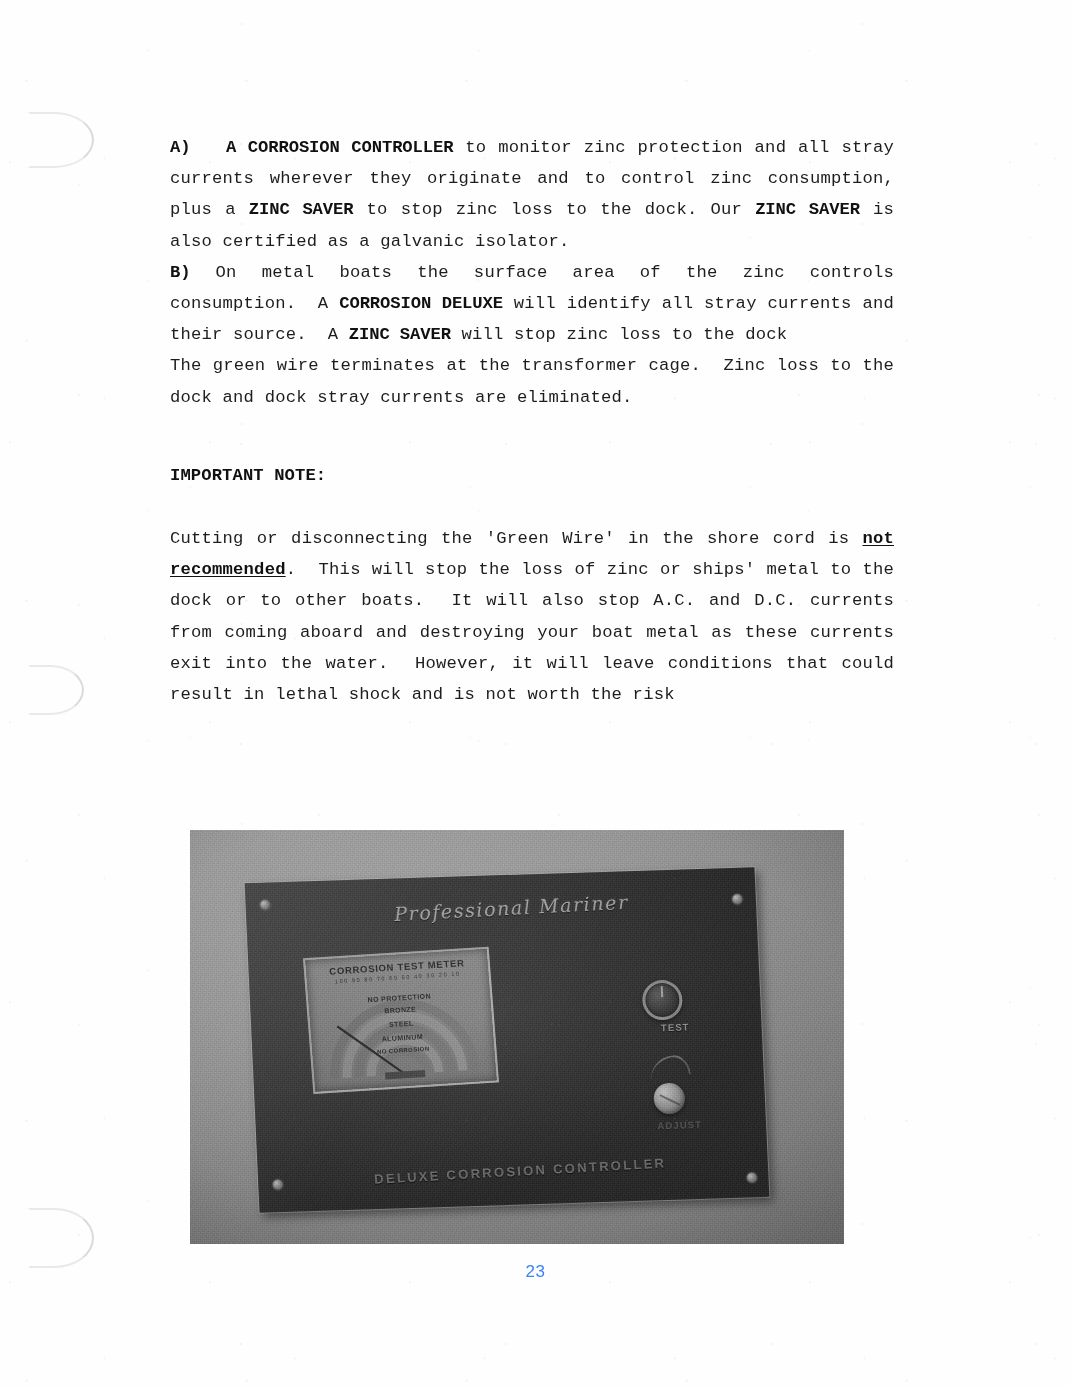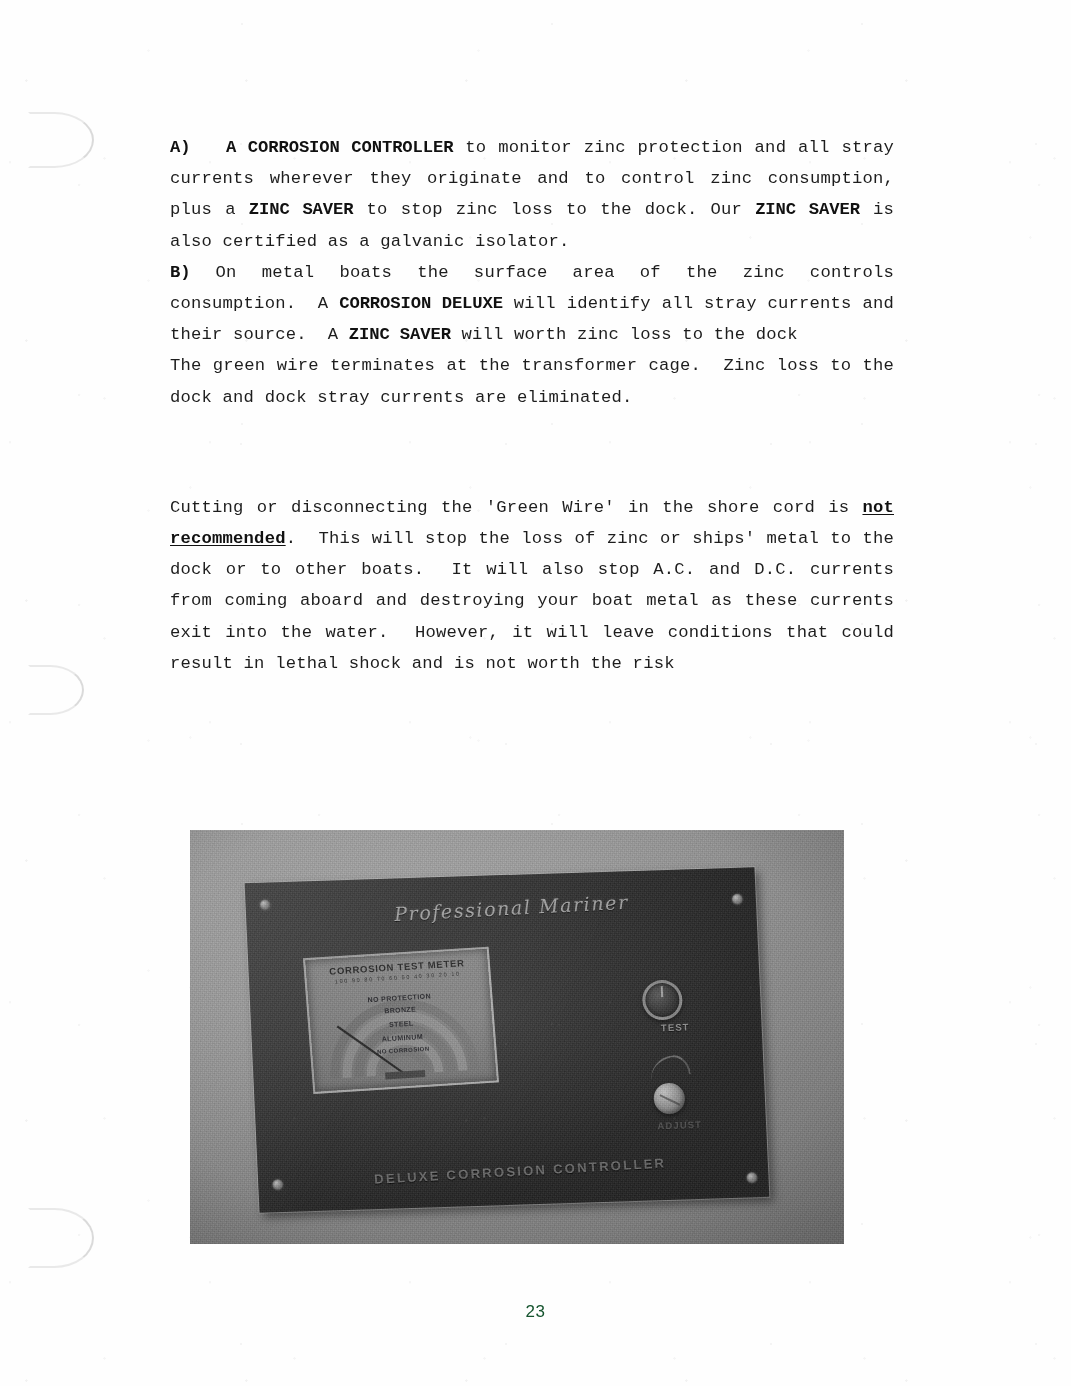--- a/index.html
+++ b/index.html
@@ -327,46 +327,46 @@
 
   
   .page-number {
     position: absolute;
     left: 0;
     right: 0;
     top: 1262px;
     text-align: center;
     font-family: "Liberation Sans", sans-serif;
     font-size: 17px;
-    color: #14532d;
+    color: #3b82f6;
     letter-spacing: .5px;
     z-index: 5;
-    margin-top: 40px;
   }
 </style>
 </head>
 <body>
 
 <div class="page">
 
   <div class="ring r1"></div>
   <div class="ring r2"></div>
   <div class="ring r3"></div>
 
   <div class="text-block">
 
     <p class="para"><b class="bd">A)</b>&nbsp;&nbsp;&nbsp;<b class="bd">A CORROSION CONTROLLER</b><span> to monitor zinc protection and all stray currents wherever they originate and to control zinc consumption, plus a </span><b class="bd">ZINC SAVER</b><span> to stop zinc loss to the dock. Our </span><b class="bd">ZINC SAVER</b><span> is also certified as a galvanic isolator.</span></p>
 
-    <p class="para"><b class="bd">B)</b><span> On metal boats the surface area of the zinc controls consumption.&nbsp; A </span><b class="bd">CORROSION DELUXE</b><span> will identify all stray currents and their source.&nbsp; A </span><b class="bd">ZINC SAVER</b><span> will worth zinc loss to the dock</span></p>
+    <p class="para"><b class="bd">B)</b><span> On metal boats the surface area of the zinc controls consumption.&nbsp; A </span><b class="bd">CORROSION DELUXE</b><span> will identify all stray currents and their source.&nbsp; A </span><b class="bd">ZINC SAVER</b><span> will stop zinc loss to the dock</span></p>
 
 
     <p class="para">The green wire terminates at the transformer cage.&nbsp; Zinc loss to the dock and dock stray currents are eliminated.</p>
 
     <div class="gap-lg"></div>
 
+    <p class="note-head">IMPORTANT NOTE:</p>
 
     <div class="gap-md"></div>
 
     <p class="para"><span>Cutting or disconnecting the 'Green Wire' in the shore cord is </span><span class="underline-bold">not recommended</span><span>.&nbsp; This will stop the loss of zinc or ships' metal to the dock or to other boats.&nbsp; It will also stop A.C. and D.C. currents from coming aboard and destroying your boat metal as these currents exit into the water.&nbsp; However, it will leave conditions that could result in lethal shock and is not worth the risk</span></p>
 
   </div>
 
   <div class="photo">
     <div class="bulkhead"></div>
 

